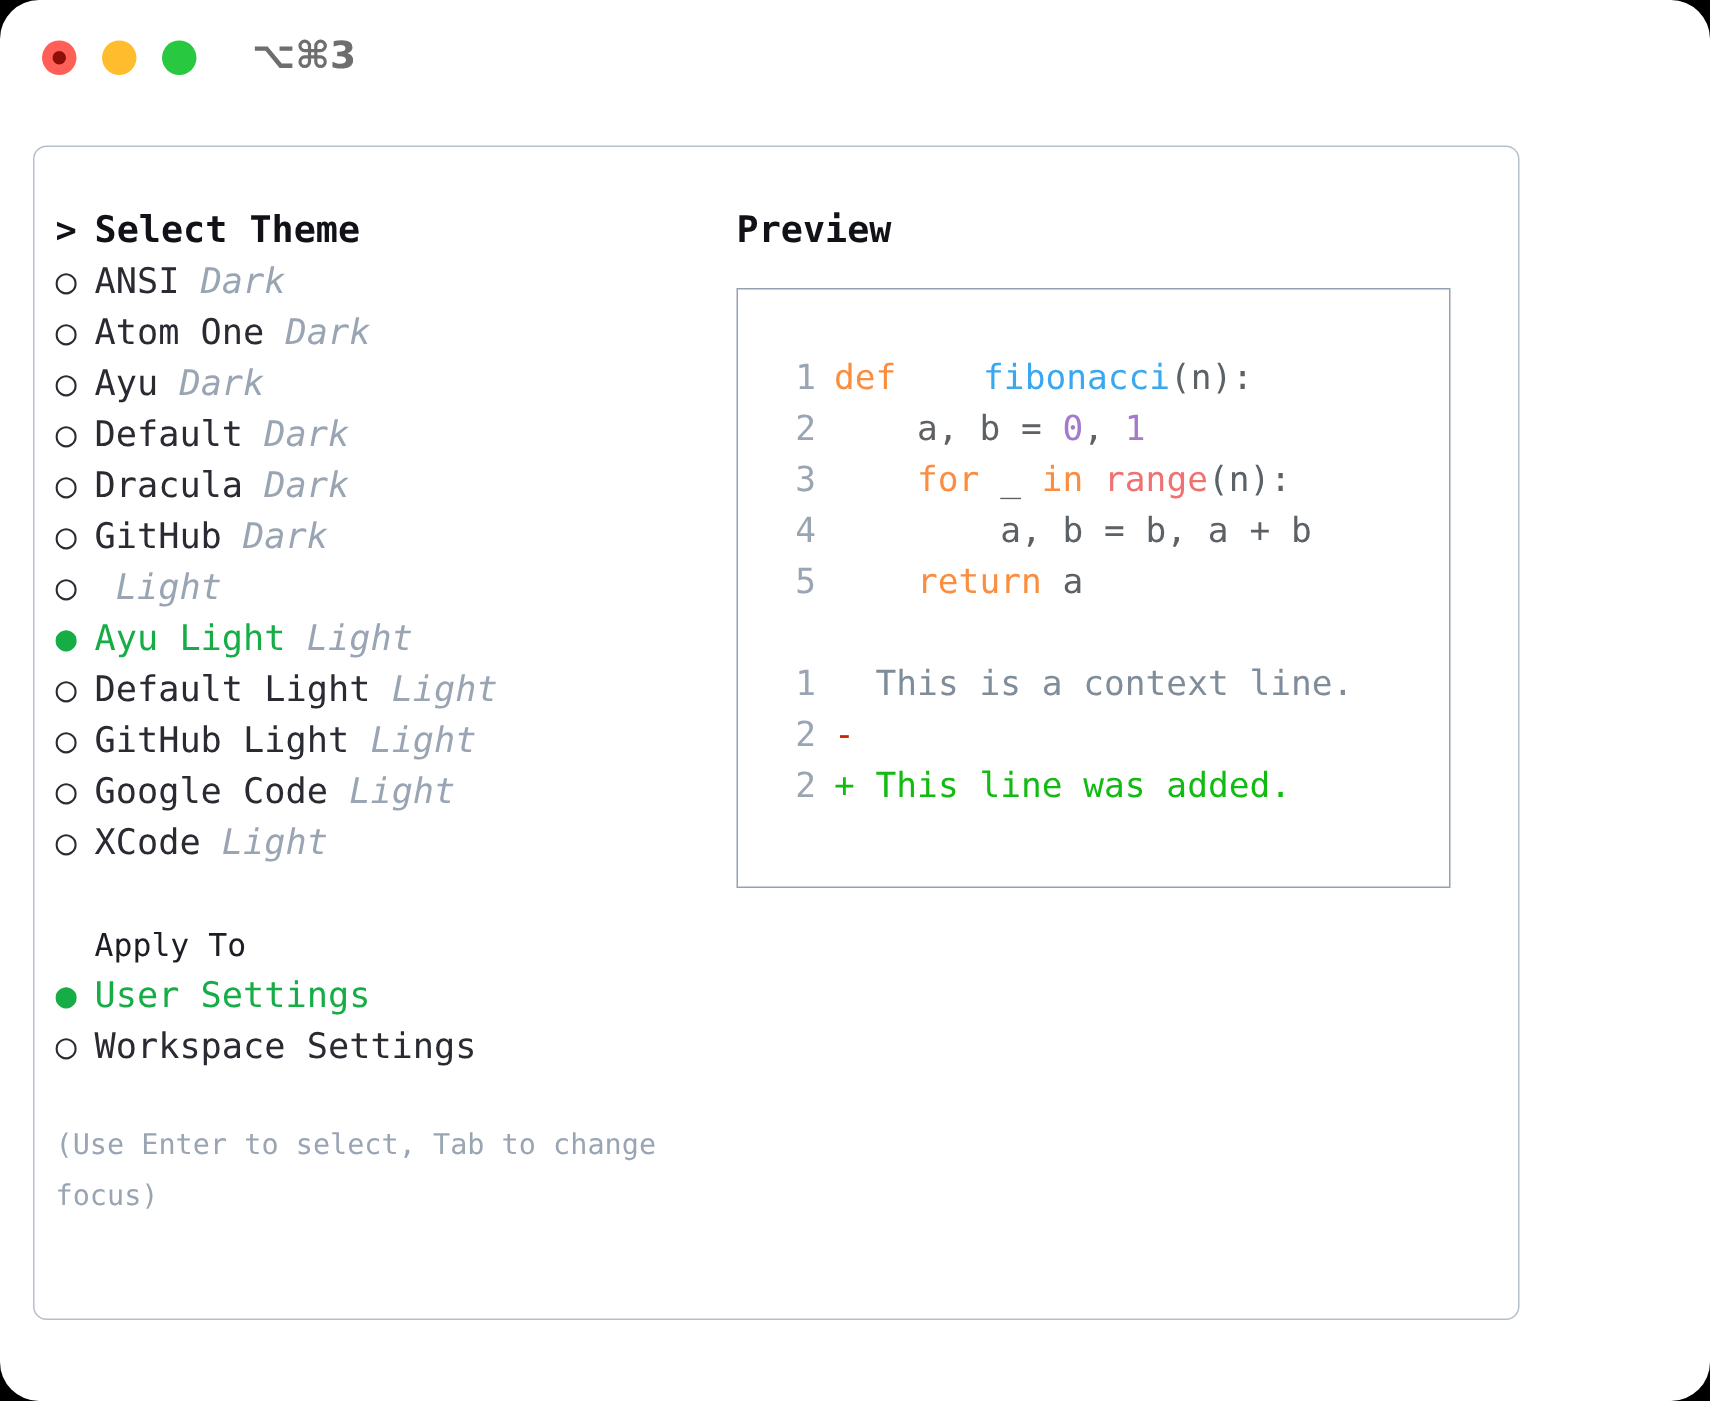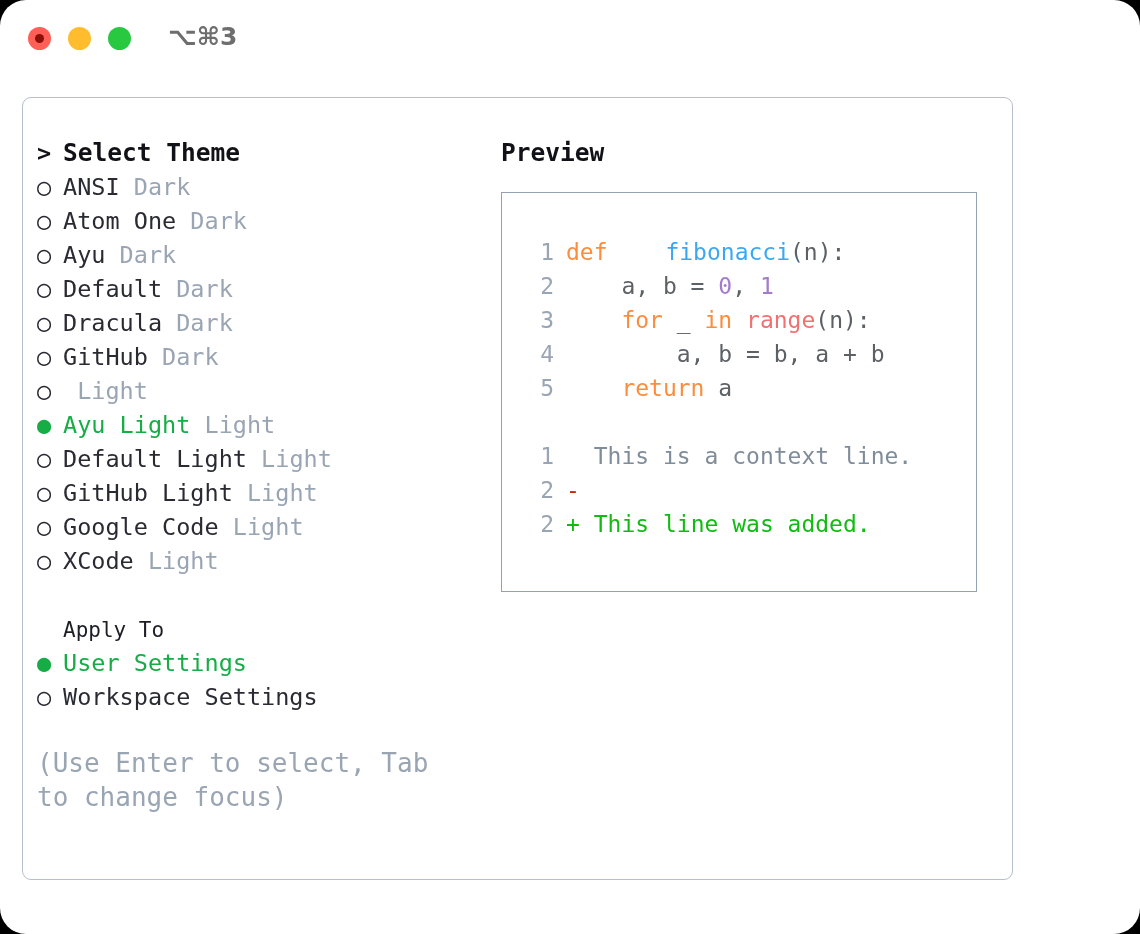--- a/index.html
+++ b/index.html
@@ -114,41 +114,41 @@
 
   .heading-row {
     font-weight: 700;
     color: #111118;
     font-size: 24.5px;
   }
   .heading-row .marker { font-weight: 700; color: #111118; }
 
   .item-name { color: #2a2a33; }
   .item-name.selected { color: #16ad46; }
-  .item-tag  { color: #9aa5b4; }
+  .item-tag  { color: #9aa5b4; font-style: italic; }
 
   .section-label {
     color: #1d1d26;
     font-size: 21px;
   }
 
   #apply-block { margin-top: 34px; }
 
   #hint-text {
     margin-top: 32px;
     color: #9aa5b4;
-    font-size: 26px;
+    font-size: 19px;
     line-height: 34px;
     width: 420px;
   }
 
   
   #preview-column {
     position: absolute;
-    left: 478px;
+    left: 468px;
     top: 38px;
     width: 500px;
   }
   #preview-title {
     font-size: 24.5px;
     font-weight: 700;
     color: #111118;
     line-height: 34px;
   }
 

